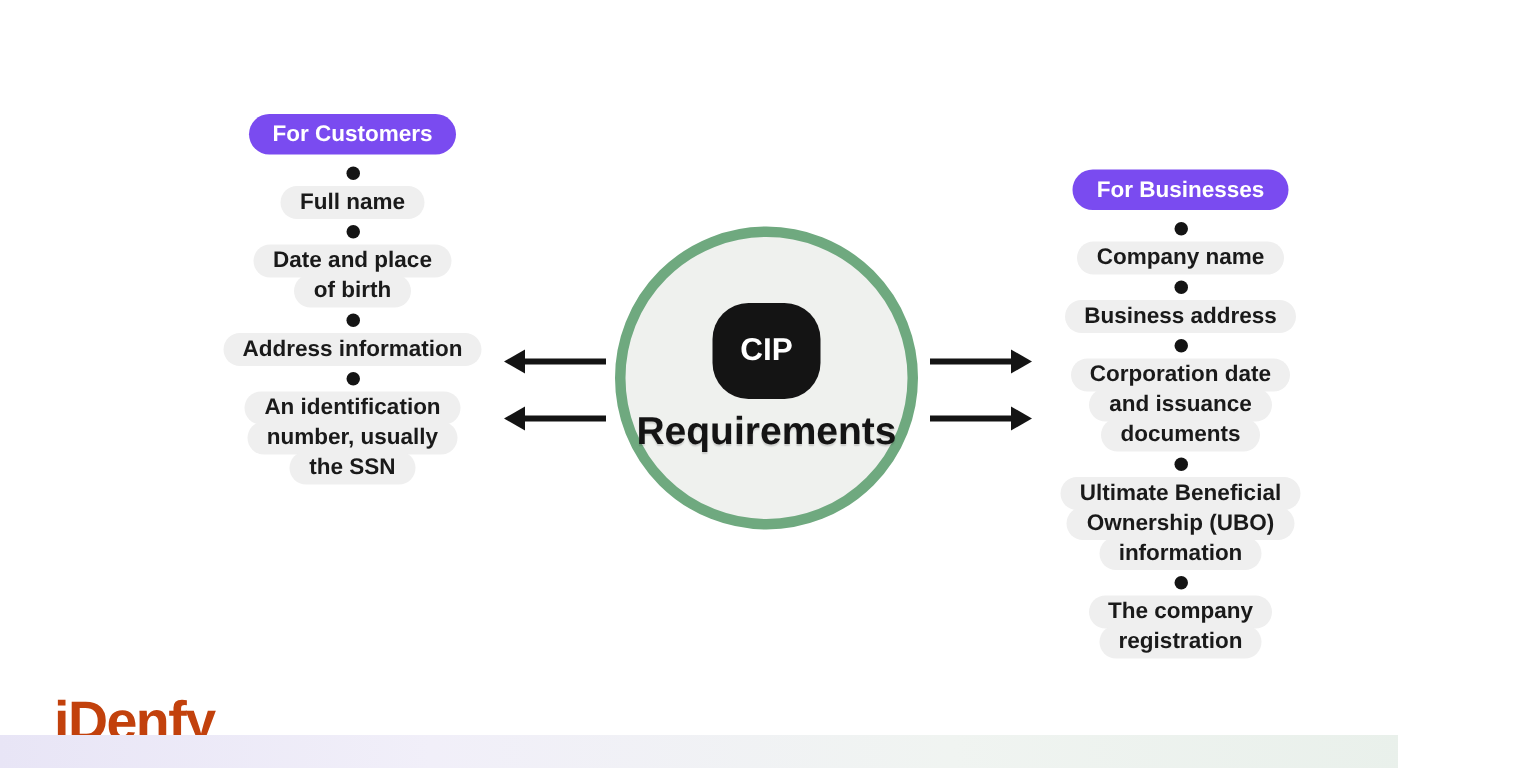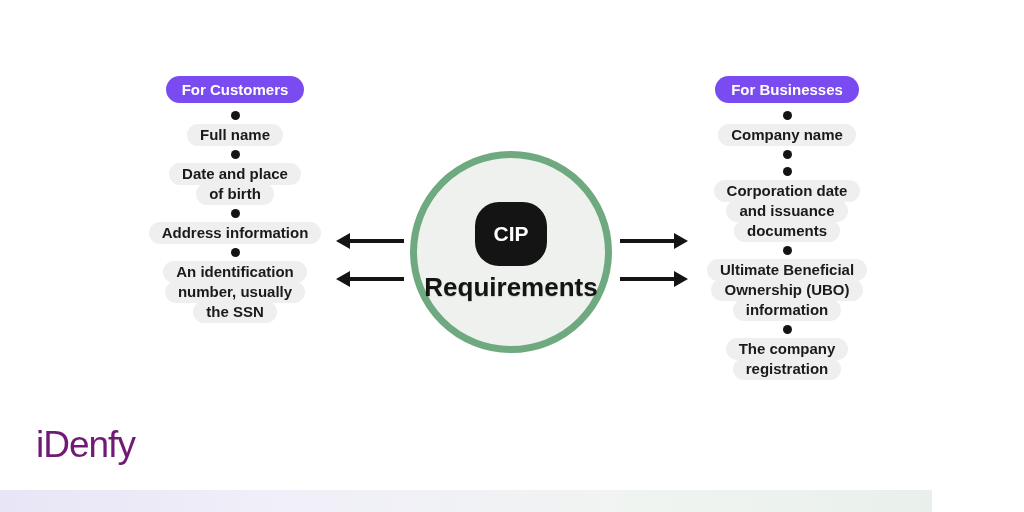--- a/index.html
+++ b/index.html
@@ -12,31 +12,31 @@
   }
 
   
   .strip {
     position:absolute; left:0; bottom:0; width:1024px; height:22px;
     background:linear-gradient(90deg, #e8e5f6 0%, #f1eff9 28%, #f0f4f1 62%, #e7efe9 100%);
   }
 
   
   .logo {
-    position:absolute; left:36px; top:424px;
-    font-size:37px; font-weight:400; letter-spacing:-1px; color:#701a75;
+    position:absolute; left:36px; top:460px;
+    font-size:37px; font-weight:700; letter-spacing:-1px; color:#c2410c;
   }
 
   
   .col {
     position:absolute; top:76px;
     display:flex; flex-direction:column; align-items:center;
   }
   .col.left  { left:125px; width:220px; }
-  .col.right { left:687px; width:200px; }
+  .col.right { left:687px; width:200px;margin-top:37px; }
 
   .badge {
     background:#7a4bf0; color:#ffffff;
     font-size:15px; font-weight:700;
     padding:5px 16px; border-radius:15px;
     margin-bottom:4px; white-space:nowrap;
   }
   .dot {
     width:9px; height:9px; border-radius:50%;
     background:#141414; margin:4px 0;
@@ -121,20 +121,23 @@
 
   <div class="col right">
     <div class="badge">For Businesses</div>
 
     <div class="dot"></div>
     <div class="item">
       <span class="line">Company name</span>
     </div>
 
     <div class="dot"></div>
+    <div class="item">
+      <span class="line">Business address</span>
+    </div>
 
     <div class="dot"></div>
     <div class="item">
       <span class="line">Corporation date</span>
       <span class="line">and issuance</span>
       <span class="line">documents</span>
     </div>
 
     <div class="dot"></div>
     <div class="item">

